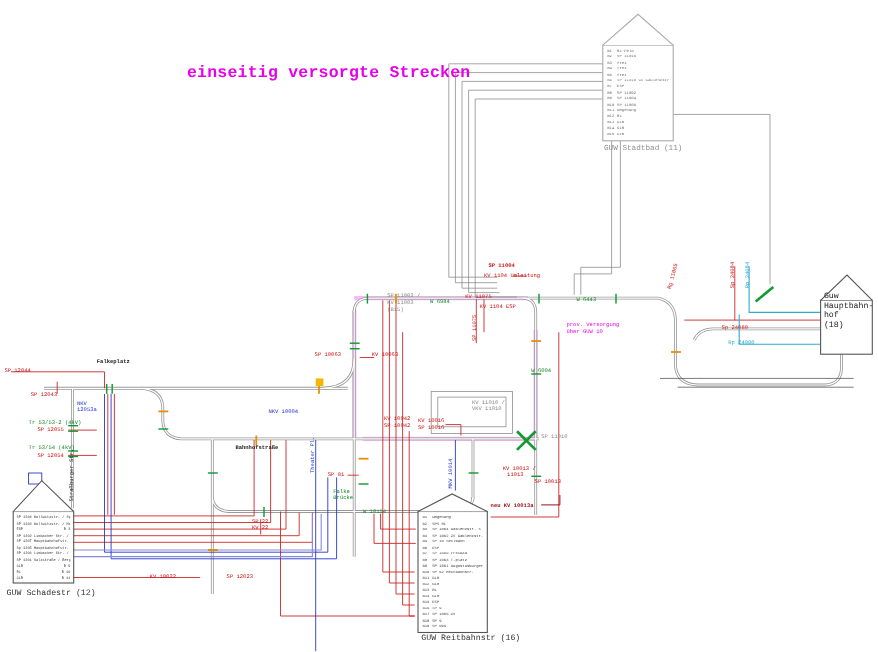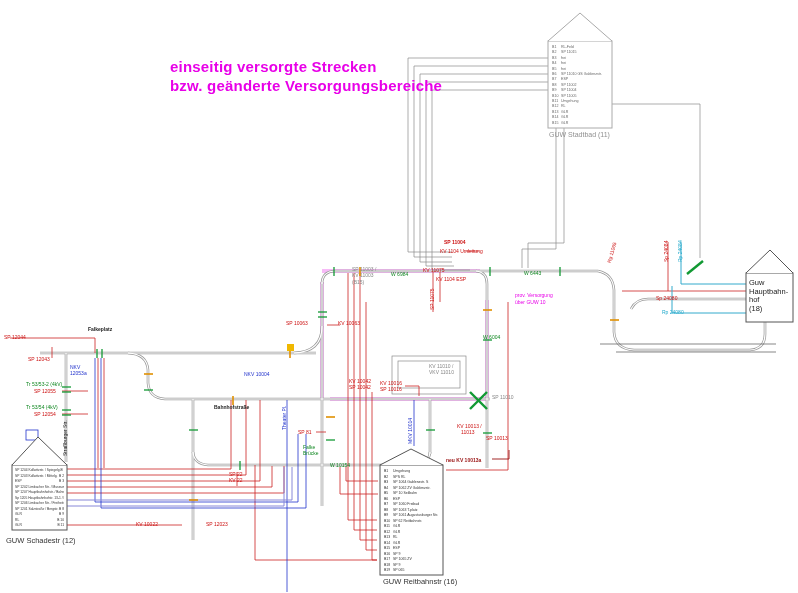--- a/index.html
+++ b/index.html
@@ -1,34 +1,34 @@
 <!DOCTYPE html>
 <html><head>
 <meta charset="utf-8">
 <style>
   html,body{margin:0;padding:0;background:#fff;}
   #stage{position:relative;width:798px;height:593px;background:#fff;overflow:hidden;
-         font-family:Liberation Sans, sans-serif;}
+         font-family:Liberation Mono, monospace;}
   #netmap{position:absolute;left:0;top:0;}
   .lbl{position:absolute;font-size:5px;line-height:6px;white-space:nowrap;transform-origin:0 0;}
   .lbl.b{font-weight:bold;}
   #title{position:absolute;left:170px;top:57px;font-size:15px;font-weight:bold;
          color:#E800E8;line-height:19px;letter-spacing:.2px;}
   .cap{position:absolute;font-size:7.5px;color:#333;white-space:nowrap;}
   #cap-stadtbad{left:549px;top:131px;color:#909090;font-size:7px;}
   #cap-schadestr{left:6px;top:536px;}
   #cap-reitbahnstr{left:383px;top:577px;}
   .blist{position:absolute;color:#444;}
   #items-stadtbad{left:552px;top:45px;width:57px;font-size:3.6px;line-height:5.4px;color:#666;}
   #items-schadestr{left:15px;top:468px;width:49px;font-size:3.3px;line-height:5.5px;color:#333;}
   #items-reitbahnstr{left:384px;top:469px;width:56px;font-size:3.5px;line-height:5.5px;color:#333;}
   .row{display:flex;white-space:nowrap;overflow:hidden;}
   .row .bid{flex:0 0 9px;}
   .row.spread{justify-content:space-between;}
-  #hbf-label{position:absolute;left:749px;top:279px;font-size:7.5px;line-height:8.5px;color:#222;}
+  #hbf-label{position:absolute;left:749px;top:266px;font-size:7.5px;line-height:8.5px;color:#222;}
   svg path{fill:none;}
   .hl{stroke:#EE66EE;stroke-width:4;opacity:.45;}
   .trk{stroke:#9A9A9A;stroke-width:2.6;}
   .trkc{stroke:#FFFFFF;stroke-width:1.1;}
   .cg{stroke:#8A8A8A;stroke-width:.7;}
   .cd{stroke:#555555;stroke-width:.7;}
   .cr{stroke:#CC2222;stroke-width:.8;}
   .cdr{stroke:#991111;stroke-width:.9;}
   .cb{stroke:#2233CC;stroke-width:.8;}
   .cv{stroke:#8888D8;stroke-width:1;}
@@ -206,21 +206,20 @@
       </g>
       <g>
         <rect class="house" x="380" y="465" width="63" height="110" stroke="#555555"></rect>
         <path class="house" d="M380,465 L411,449 L443,465" stroke="#555555"></path>
       </g>
     </g>
   </svg>
 
   <div id="title">
     <div>einseitig versorgte Strecken</div>
-    <div>bzw. geänderte Versorgungsbereiche</div>
   </div>
 
   <div id="items-stadtbad" class="blist">
       <div class="row">
         <span class="bid">B1</span>
         <span>RL-Feld</span>
       </div>
       <div class="row">
         <span class="bid">B2</span>
         <span>SP 11015</span>

